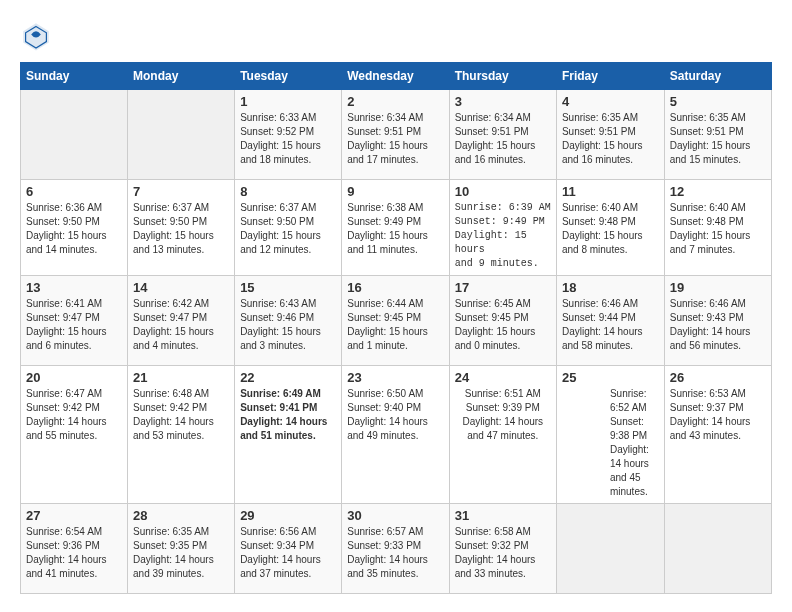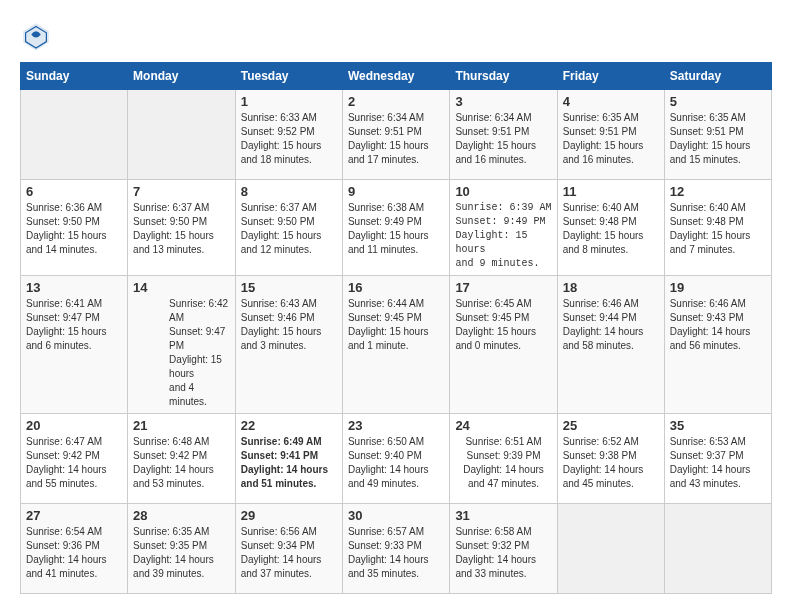--- a/index.html
+++ b/index.html
@@ -219,21 +219,21 @@
       <tr>
         <td>
           <span class="day-num">13</span>
           <div class="day-info" style="white-space: pre-line;">Sunrise: 6:41 AM
 Sunset: 9:47 PM
 Daylight: 15 hours
 and 6 minutes.</div>
         </td>
         <td>
           <span class="day-num">14</span>
-          <div class="day-info" style="white-space: pre-line; margin-left: 36px;">Sunrise: 6:42 AM
+          <div class="day-info" style="white-space: pre-line;">Sunrise: 6:42 AM
 Sunset: 9:47 PM
 Daylight: 15 hours
 and 4 minutes.</div>
         </td>
         <td>
           <span class="day-num">15</span>
           <div class="day-info" style="white-space: pre-line;">Sunrise: 6:43 AM
 Sunset: 9:46 PM
 Daylight: 15 hours
 and 3 minutes.</div>
@@ -298,27 +298,27 @@
         </td>
         <td>
           <span class="day-num">24</span>
           <div class="day-info" style="white-space: pre-line; text-align: center;">Sunrise: 6:51 AM
 Sunset: 9:39 PM
 Daylight: 14 hours
 and 47 minutes.</div>
         </td>
         <td>
           <span class="day-num">25</span>
-          <div class="day-info" style="white-space: pre-line;">Sunrise: 6:52 AM
+          <div class="day-info" style="white-space: pre-line; margin-left: 48px;">Sunrise: 6:52 AM
 Sunset: 9:38 PM
 Daylight: 14 hours
 and 45 minutes.</div>
         </td>
         <td>
-          <span class="day-num">35</span>
+          <span class="day-num">26</span>
           <div class="day-info" style="white-space: pre-line;">Sunrise: 6:53 AM
 Sunset: 9:37 PM
 Daylight: 14 hours
 and 43 minutes.</div>
         </td>
       </tr>
       <tr>
         <td>
           <span class="day-num">27</span>
           <div class="day-info" style="white-space: pre-line;">Sunrise: 6:54 AM

